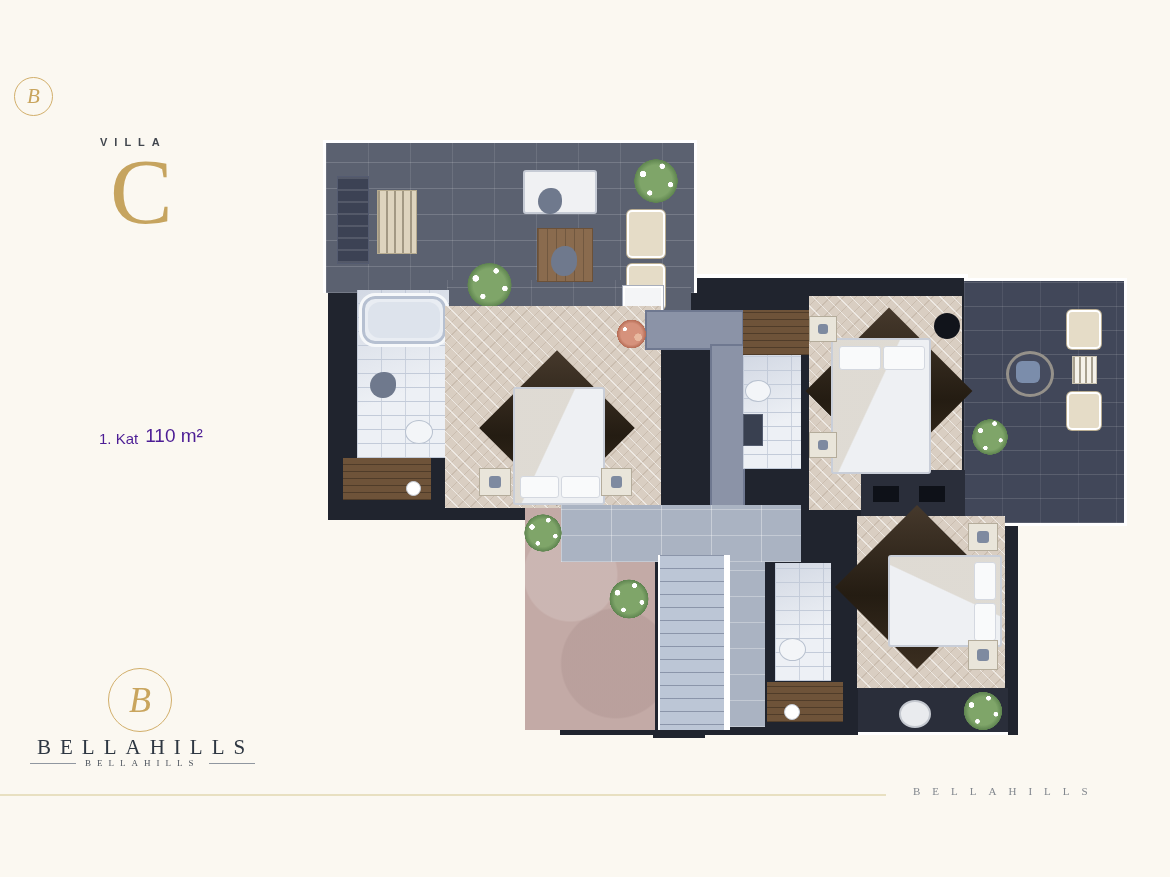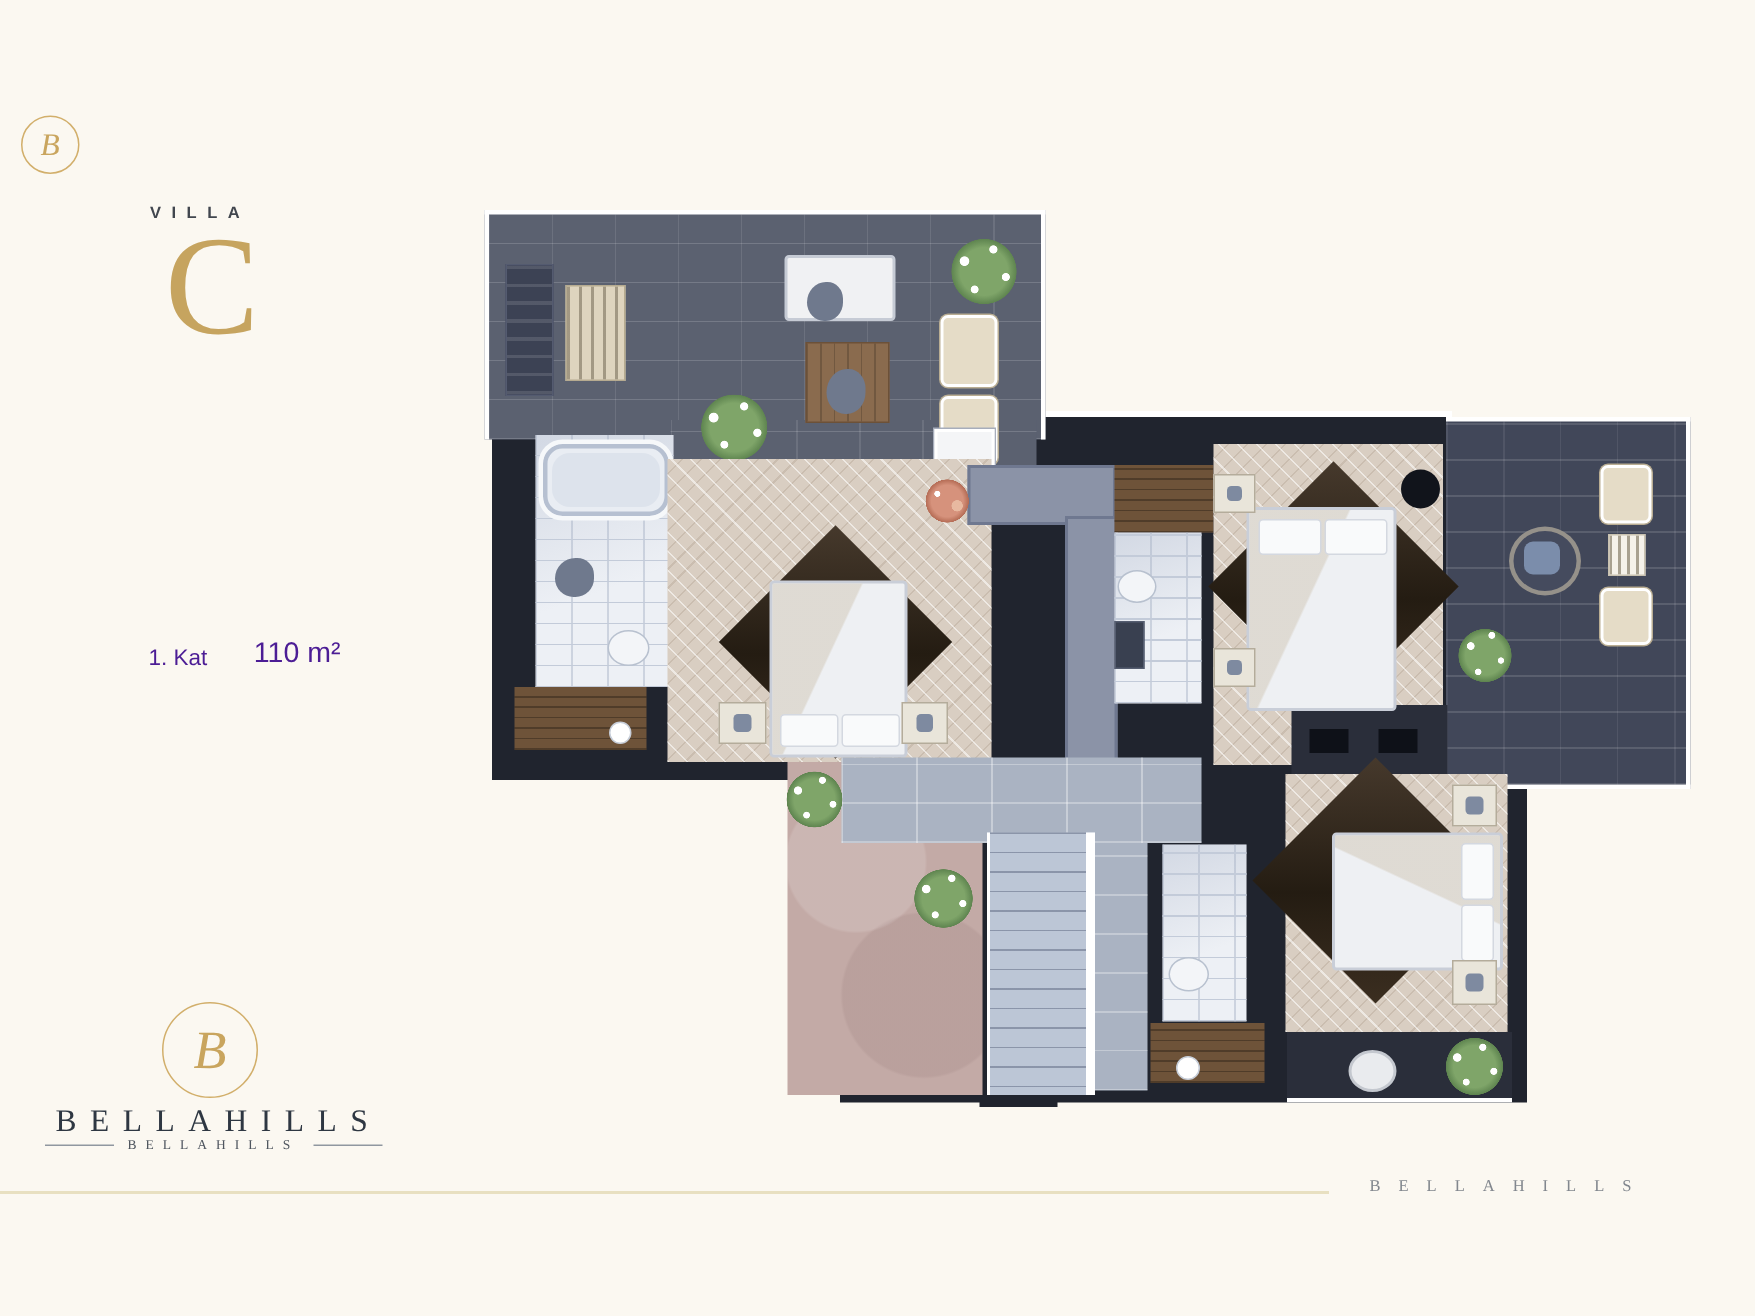--- a/index.html
+++ b/index.html
@@ -7,21 +7,21 @@
   .page{position:relative;width:1170px;height:877px;background:#fbf8f1;overflow:hidden;margin:0 auto;}
   .abs{position:absolute;}
 
   
   .monogram-circle{border:1px solid #d2af6b;border-radius:50%;display:flex;align-items:center;justify-content:center;}
   .monogram-letter{font-family:"Liberation Serif",serif;font-style:italic;color:#c9a55e;}
   .villa-label{font-family:"Liberation Sans",sans-serif;font-size:11px;letter-spacing:7px;color:#41464e;}
   .villa-letter{font-family:"Liberation Serif",serif;font-size:94px;line-height:0.72;color:#c6a45f;font-weight:400;}
   .floor-label{color:#4c1d95;display:flex;align-items:flex-end;gap:7px;}
   .floor-prefix{font-size:15px;}
-  .floor-area{font-size:19px;margin-left:24px;}
+  .floor-area{font-size:19px;}
   .brand-name{font-family:"Liberation Serif",serif;font-size:21px;letter-spacing:9px;color:#2e3742;white-space:nowrap;}
   .brand-sub-row{display:flex;align-items:center;gap:9px;}
   .brand-sub{font-family:"Liberation Serif",serif;font-size:9px;letter-spacing:6px;color:#4e555e;white-space:nowrap;}
   .sub-line{height:1px;background:#9097a0;width:46px;}
   .footer-brand{font-family:"Liberation Serif",serif;font-size:11px;letter-spacing:12px;color:#82878e;white-space:nowrap;}
   .gold-line{background:#e8e0c1;}
 
   
   .wall{background:#20242e;}
   .wall2{background:#2a2e3a;}

